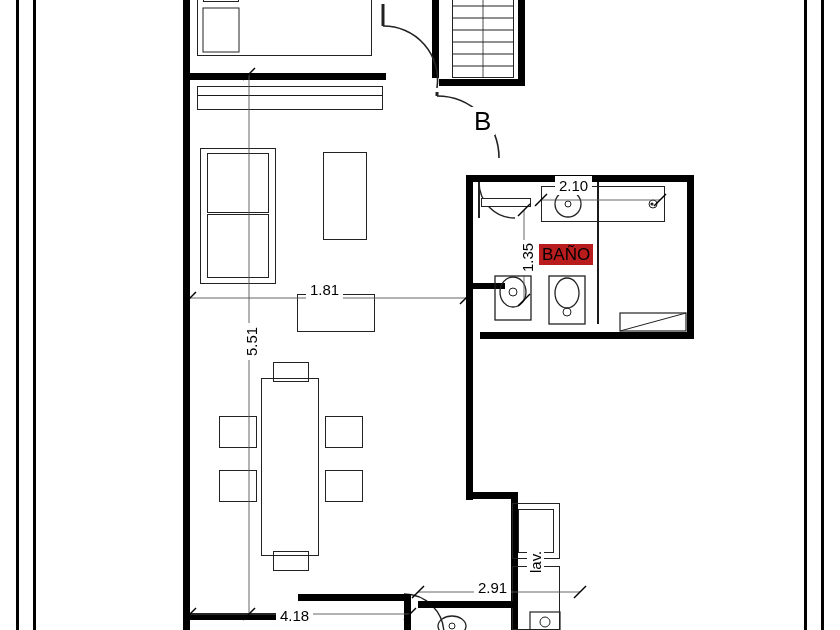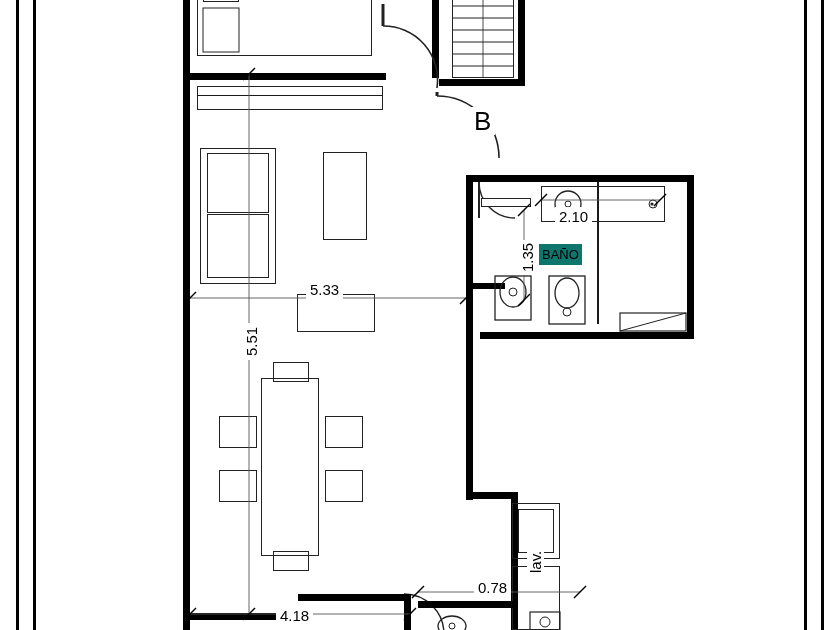--- a/index.html
+++ b/index.html
@@ -52,24 +52,24 @@
     color: #000000;
     font-size: 26px;
     line-height: 26px;
     font-weight: 400;
     white-space: nowrap;
     background: #ffffff;
   }
   .lbl-room {
     position: absolute;
     color: #000000;
-    font-size: 13px;
+    font-size: 17px;
     line-height: 19px;
     white-space: nowrap;
-    background: #0f766e;
+    background: #b91c1c;
   }
   .lbl-rot {
     position: absolute;
     color: #000000;
     font-size: 15px;
     line-height: 15px;
     white-space: nowrap;
     background: #ffffff;
     transform-origin: 0 0;
     transform: rotate(-90deg);
@@ -240,24 +240,24 @@
       <line x1="574" y1="598" x2="586" y2="586"></line>
 
       <line x1="535" y1="206" x2="547" y2="194"></line>
       <line x1="654" y1="206" x2="666" y2="194"></line>
 
       <line x1="518" y1="216" x2="530" y2="204"></line>
       <line x1="518" y1="306" x2="530" y2="294"></line>
     </g>
   </svg>
 
-  <div class="lbl" style="left:306px; top:280px; padding:2px 4px;">5.33</div>
+  <div class="lbl" style="left:306px; top:280px; padding:2px 4px;">1.81</div>
   <div class="lbl-rot" style="left:242px; top:360px; padding:2px 4px;">5.51</div>
   <div class="lbl" style="left:276px; top:606px; padding:2px 4px;">4.18</div>
-  <div class="lbl" style="left:474px; top:578px; padding:2px 4px;">0.78</div>
-  <div class="lbl" style="left:555px; top:207px; padding:2px 4px;">2.10</div>
+  <div class="lbl" style="left:474px; top:578px; padding:2px 4px;">2.91</div>
+  <div class="lbl" style="left:555px; top:176px; padding:2px 4px;">2.10</div>
   <div class="lbl-rot" style="left:518px; top:275px; padding:2px 3px;">1.35</div>
 
   <div class="lbl-room" style="left:539px; top:244px; padding:1px 3px;">BAÑO</div>
   <div class="lbl-big" style="left:470px; top:107px; padding:1px 4px;">B</div>
   <div class="lbl" style="left:527px; top:576px; padding:1px 3px; transform-origin:0 0; transform:rotate(-90deg);">lav.</div>
 
 </div>
 
 </body></html>

